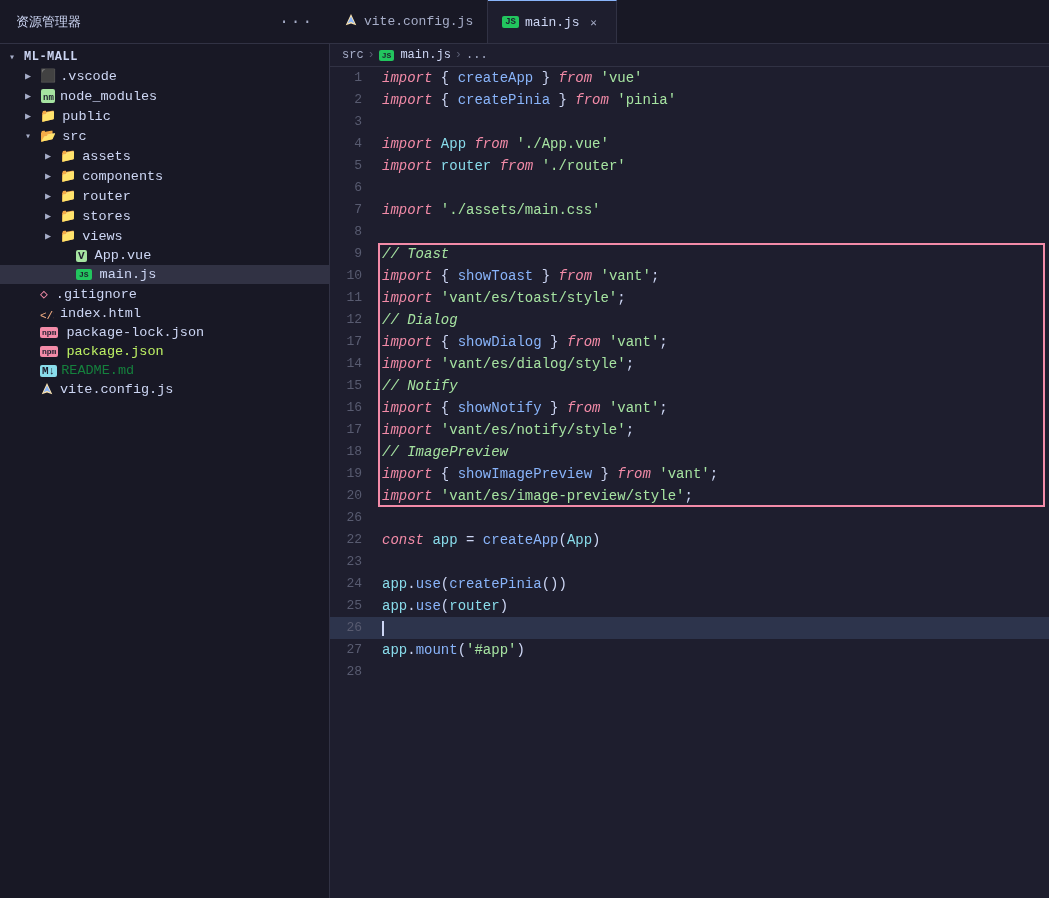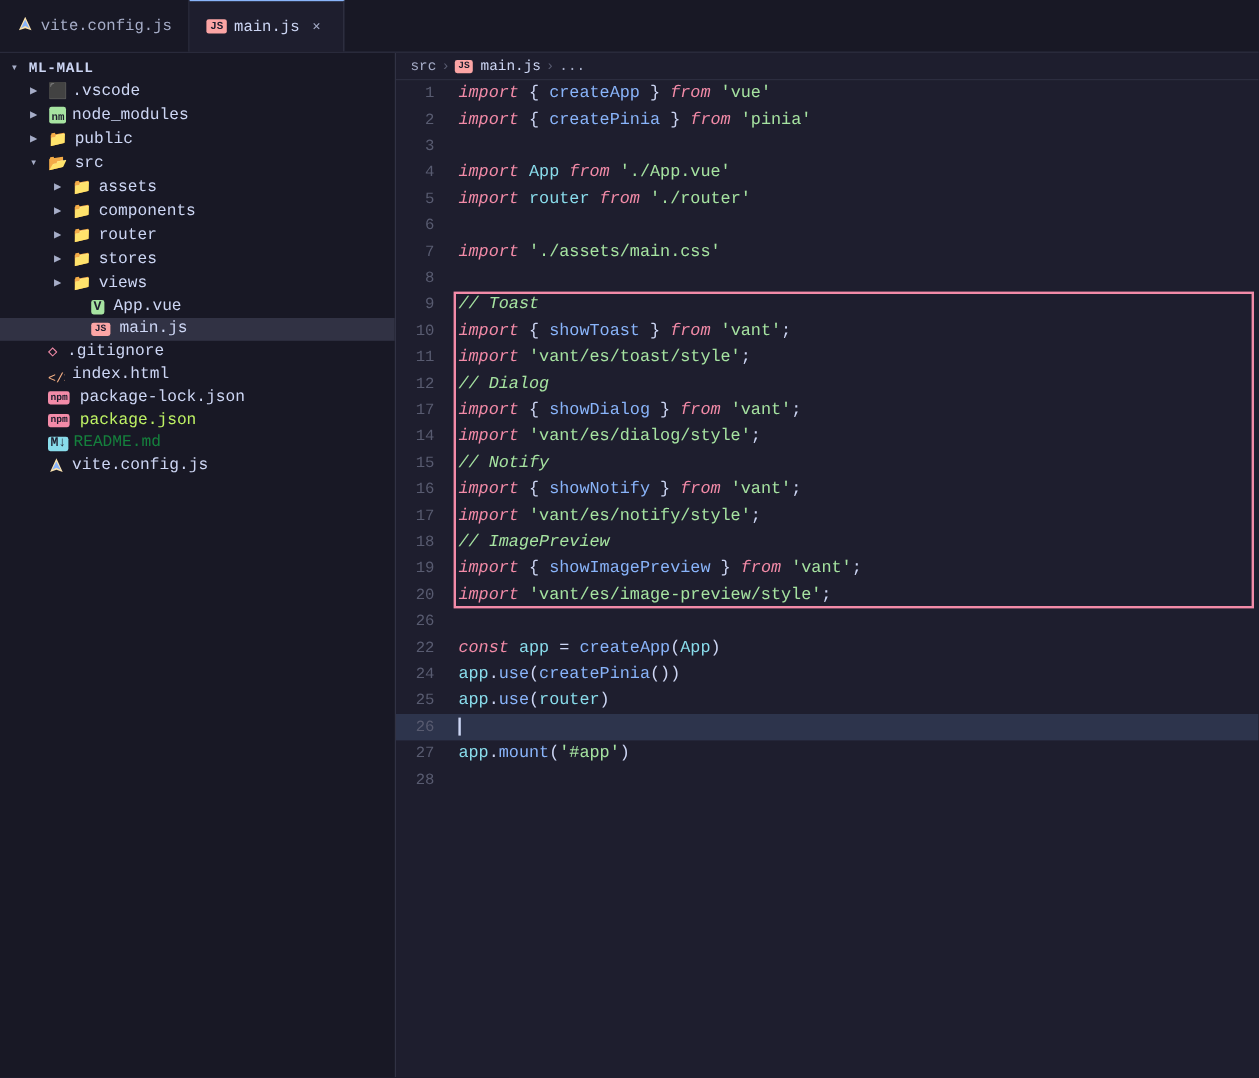--- a/index.html
+++ b/index.html
@@ -178,21 +178,21 @@
       width: 2px;
       height: 15px;
       background: #cdd6f4;
       vertical-align: middle;
       animation: blink 1s step-end infinite;
     }
     @keyframes blink {
       50% { opacity: 0; }
     }
     .js-badge {
-      background: #fca5a5;
+      background: #22c55e;
       color: #1e1e2e;
       font-size: 9px;
       font-weight: bold;
       padding: 1px 3px;
       border-radius: 2px;
       font-family: Liberation Mono, monospace;
     }
 
     
     ::-webkit-scrollbar { width: 6px; height: 6px; }
@@ -206,20 +206,24 @@
       font-weight: bold;
       padding: 1px 2px;
       border-radius: 2px;
       margin-right: 2px;
     }
   </style>
 </head>
 <body>
 
 <div class="top-bar">
+  <div class="activity-bar-label">
+    <span>资源管理器</span>
+    <span style="margin-left:auto; color:#a6adc8; font-size:16px; letter-spacing:2px; cursor:pointer;">···</span>
+  </div>
   <div class="tab-area">
 
     <div class="tab">
       <span>
         <svg width="14" height="14" viewBox="0 0 32 32" fill="none">
           <polygon points="16,2 28,28 16,24 4,28" fill="#f9e2af"></polygon>
           <polygon points="16,8 24,24 16,20 8,24" fill="#89b4fa"></polygon>
         </svg>
       </span>
       <span>vite.config.js</span>
@@ -455,20 +459,24 @@
           </div>
           <div class="code-line">
             <span class="line-num">26</span>
             <span class="code-content"></span>
           </div>
           <div class="code-line">
             <span class="line-num">22</span>
             <span class="code-content"><span class="kw-import">const</span><span class="plain"> </span><span class="var-name">app</span><span class="plain"> = </span><span class="fn-name">createApp</span><span class="punctuation">(</span><span class="var-name">App</span><span class="punctuation">)</span></span>
           </div>
           <div class="code-line">
+            <span class="line-num">23</span>
+            <span class="code-content"></span>
+          </div>
+          <div class="code-line">
             <span class="line-num">24</span>
             <span class="code-content"><span class="var-name">app</span><span class="punctuation">.</span><span class="fn-name">use</span><span class="punctuation">(</span><span class="fn-name">createPinia</span><span class="punctuation">())</span></span>
           </div>
           <div class="code-line">
             <span class="line-num">25</span>
             <span class="code-content"><span class="var-name">app</span><span class="punctuation">.</span><span class="fn-name">use</span><span class="punctuation">(</span><span class="var-name">router</span><span class="punctuation">)</span></span>
           </div>
           <div class="code-line cursor-line">
             <span class="line-num">26</span>
             <span class="code-content"><span class="cursor"></span></span>

